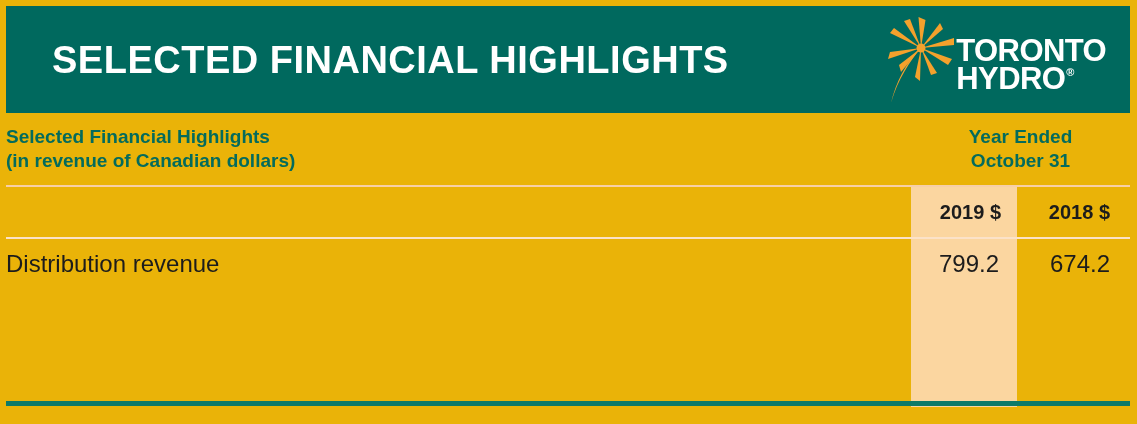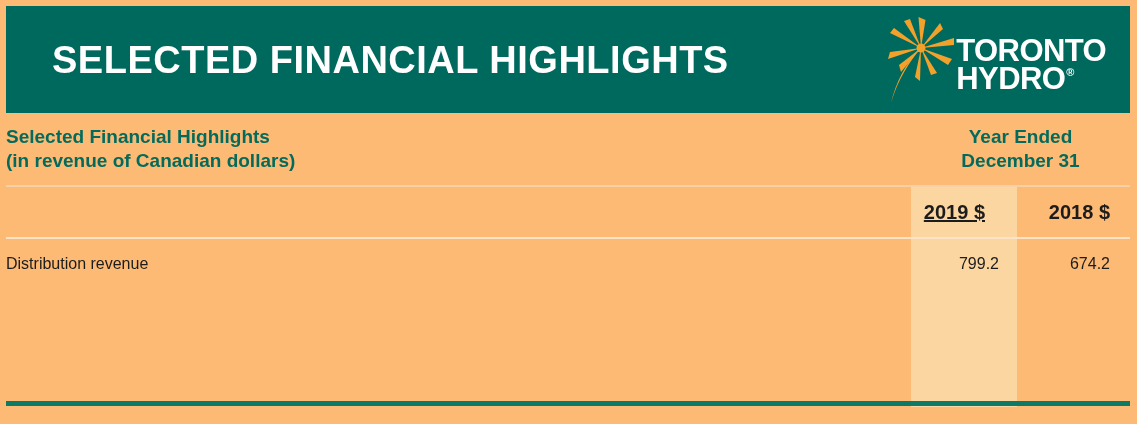--- a/index.html
+++ b/index.html
@@ -11,21 +11,21 @@
     width: 1137px;
     height: 424px;
     font-family: "Liberation Sans", sans-serif;
     -webkit-font-smoothing: antialiased;
   }
 
   .page {
     position: relative;
     width: 1137px;
     height: 424px;
-    background: #fdba74;
+    background: #eab308;
     overflow: hidden;
   }
 
   
   .header-band {
     position: absolute;
     left: 6px;
     top: 6px;
     width: 1124px;
     height: 107px;
@@ -145,27 +145,27 @@
   .head-row th {
     height: 50px;
     border-top: 2px solid #f7cfa8;
     border-bottom: 2px solid #fbe2c8;
     font-size: 20px;
     font-weight: bold;
     color: #1c1c1c;
     text-align: right;
   }
   .head-row th.blank { border-bottom-color: #fbe2c8; }
-  .head-row th.v2019 { padding-right: 32px; text-decoration: underline; }
+  .head-row th.v2019 { padding-right: 16px; }
   .head-row th.v2018 { padding-right: 20px; }
 
   
   tr.data-row td {
     height: 50px;
-    font-size: 16px;
+    font-size: 24px;
     color: #1c1c1c;
     border-bottom: 2px solid #f1a33a;
   }
   tr.data-row:last-child td { border-bottom: none; }
 
   td.lbl {
     padding-left: 40px;
     text-align: left;
     font-weight: normal;
   }
@@ -238,21 +238,21 @@
       </colgroup>
       <tbody>
 
         <tr class="cap-row">
           <td class="cap-left">
             <div>Selected Financial Highlights</div>
             <div>(in revenue of Canadian dollars)</div>
           </td>
           <td class="cap-right" colspan="2">
             <div>Year Ended</div>
-            <div>December 31</div>
+            <div>October 31</div>
           </td>
         </tr>
 
         <tr class="head-row">
           <th class="blank"></th>
           <th class="v2019">2019 $</th>
           <th class="v2018">2018 $</th>
         </tr>
 
         <tr class="data-row">

